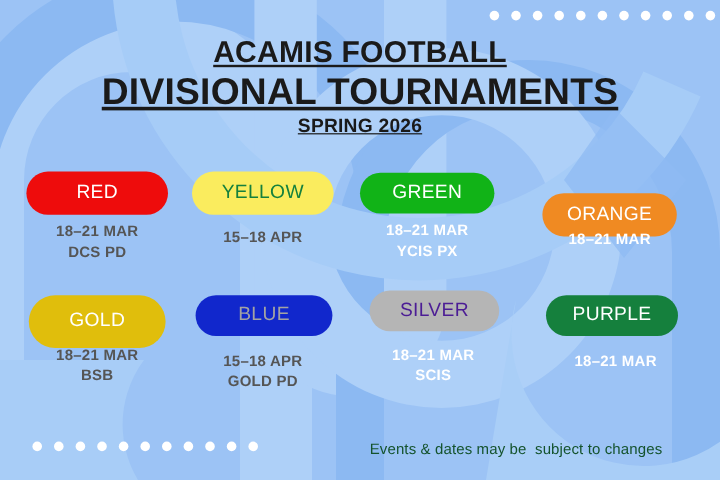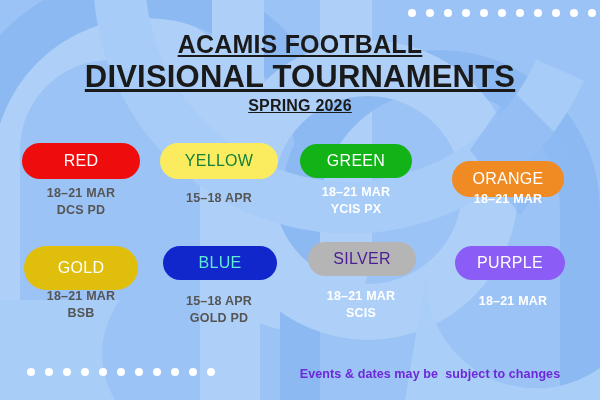--- a/index.html
+++ b/index.html
@@ -89,22 +89,22 @@
   }
   .caption .c-line { display: block; }
 
   
   #footer-note {
     position: absolute;
     top: 367px;
     left: 270px;
     width: 320px;
     text-align: center;
-    color: #6d28d9;
-    font-weight: bold;
+    color: #14532d;
+    font-weight: normal;
     font-size: 12.5px;
     letter-spacing: 0.1px;
     white-space: pre;
   }
 </style>
 </head>
 <body>
 
 <div id="poster">
 
@@ -202,35 +202,35 @@
         </div>
       </div>
       <div class="cell">
         <div class="pill" style="left: 24px; top: 106px; width: 114px; height: 44px; background: rgb(224, 190, 12); color: rgb(255, 255, 255);">GOLD</div>
         <div class="caption" style="left: 12px; top: 148px; width: 138px; color: rgb(85, 85, 85);">
           <span class="c-line">18–21 MAR</span>
           <span class="c-line">BSB</span>
         </div>
       </div>
       <div class="cell">
-        <div class="pill" style="left: 163px; top: 106px; width: 114px; height: 34px; background: rgb(17, 39, 204); color: #5eead4;">BLUE</div>
+        <div class="pill" style="left: 163px; top: 106px; width: 114px; height: 34px; background: rgb(17, 39, 204); color: #a3a3a3;">BLUE</div>
         <div class="caption" style="left: 150px; top: 153px; width: 138px; color: rgb(85, 85, 85);">
           <span class="c-line">15–18 APR</span>
           <span class="c-line">GOLD PD</span>
         </div>
       </div>
       <div class="cell">
         <div class="pill" style="left: 308px; top: 102px; width: 108px; height: 34px; background: rgb(181, 181, 181); color: #4c1d95;">SILVER</div>
         <div class="caption" style="left: 292px; top: 148px; width: 138px; color: rgb(255, 255, 255);">
           <span class="c-line">18–21 MAR</span>
           <span class="c-line">SCIS</span>
         </div>
       </div>
       <div class="cell">
-        <div class="pill" style="left: 455px; top: 106px; width: 110px; height: 34px; background: #8b5cf6; color: rgb(255, 255, 255);">PURPLE</div>
+        <div class="pill" style="left: 455px; top: 106px; width: 110px; height: 34px; background: #15803d; color: rgb(255, 255, 255);">PURPLE</div>
         <div class="caption" style="left: 444px; top: 153px; width: 138px; color: rgb(255, 255, 255);">
           <span class="c-line">18–21 MAR</span>
         </div>
       </div>
     </div>
 
   <div id="footer-note">Events &amp; dates may be  subject to changes</div>
 
 </div>
 

